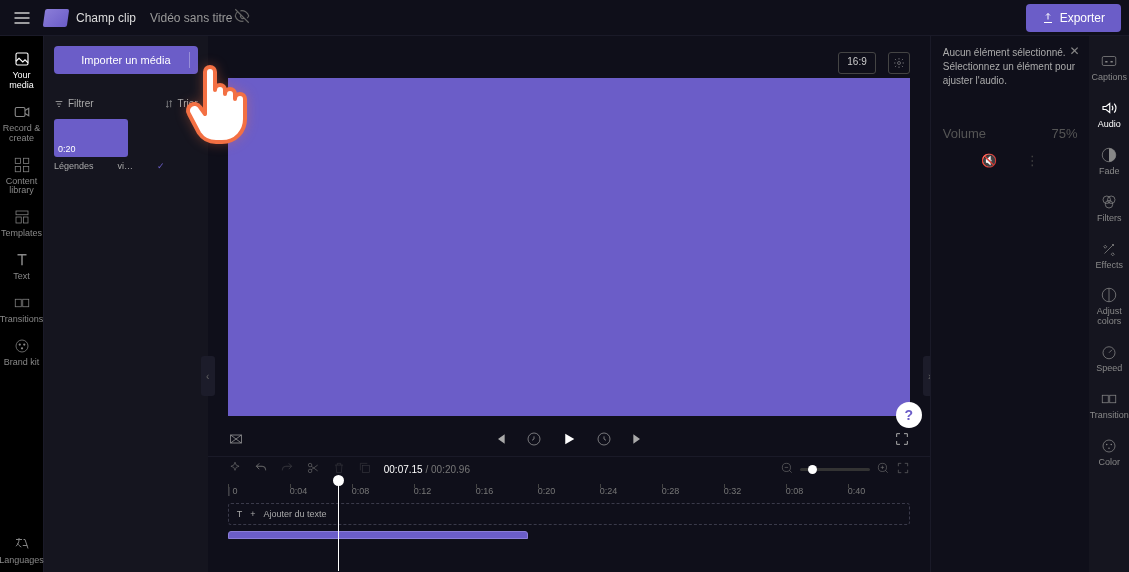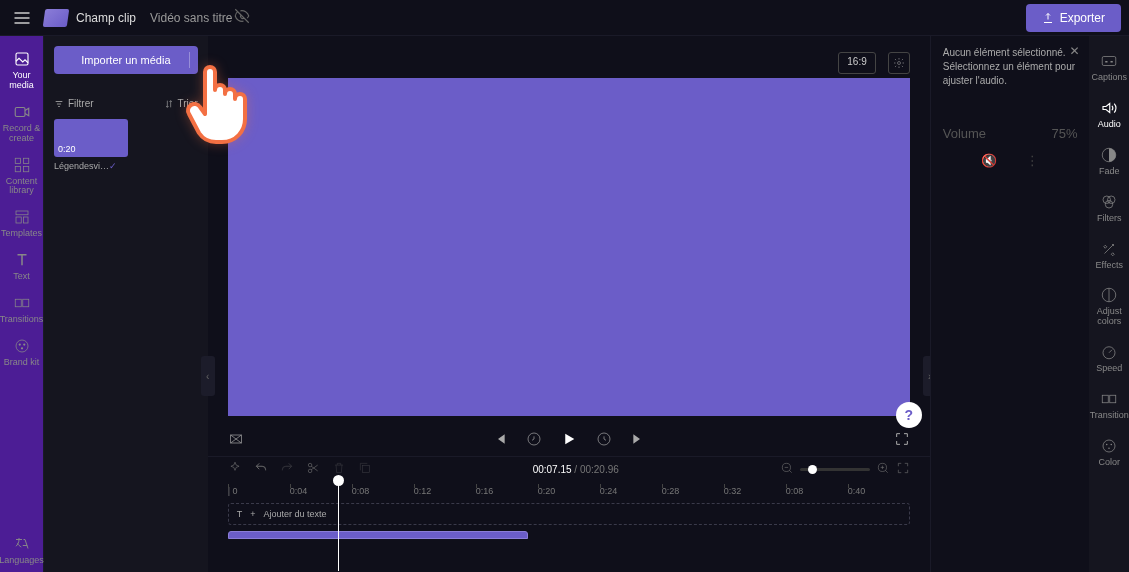--- a/index.html
+++ b/index.html
@@ -13,35 +13,35 @@
 .app-title { font-size:12px; color:#ddd; margin-right:14px; }
 .video-title { font-size:12px; color:#999; margin-right:0; }
 .eye-off { width:18px; height:18px; color:#666; }
 .spacer { flex:1; }
 .export-btn { background:#6b5dc8; color:#fff; border:none; padding:7px 16px; border-radius:4px; font-size:12px; display:flex; align-items:center; gap:6px; margin-right:8px; cursor:pointer; }
 .export-btn svg { width:12px; height:12px; }
 
 .main { display:flex; height:calc(100% - 36px); }
 
 
-.left-rail { width:44px; background:#4c1d95; display:flex; flex-direction:column; align-items:center; padding-top:8px; border-right:1px solid #1a1a28; }
+.left-rail { width:44px; background:#000000; display:flex; flex-direction:column; align-items:center; padding-top:8px; border-right:1px solid #1a1a28; }
 .rail-item { display:flex; flex-direction:column; align-items:center; padding:6px 0; cursor:pointer; color:#888; font-size:9px; text-align:center; line-height:1.1; width:100%; }
 .rail-item.active { color:#fff; }
 .rail-item svg { width:18px; height:18px; margin-bottom:3px; }
 .rail-spacer { flex:1; }
 
 
 .media-panel { width:180px; background:#15151f; padding:10px; position:relative; }
 .import-btn { background:#6b5dc8; color:#fff; border:none; width:100%; padding:8px; border-radius:4px; font-size:11px; cursor:pointer; position:relative; display:flex; align-items:center; justify-content:center; }
 .import-btn::after { content:''; position:absolute; right:8px; width:1px; height:60%; background:rgba(255,255,255,0.3); }
 .filter-sort { display:flex; justify-content:space-between; margin-top:24px; font-size:10px; color:#aaa; }
 .filter-sort span { display:flex; align-items:center; gap:4px; cursor:pointer; }
 .media-thumb { width:74px; height:38px; background:#6b5dc8; border-radius:3px; margin-top:10px; position:relative; cursor:pointer; }
 .media-dur { position:absolute; bottom:3px; left:4px; font-size:9px; color:#fff; }
-.media-meta { display:flex; gap:0; font-size:9px; color:#aaa; margin-top:4px; align-items:center; }
+.media-meta { display:flex; gap:24px; font-size:9px; color:#aaa; margin-top:4px; align-items:center; }
 .media-meta .check { color:#6b5dc8; }
 
 
 .stage { flex:1; background:#0f0f1a; display:flex; flex-direction:column; position:relative; }
 .collapse-handle { position:absolute; width:14px; height:40px; background:#1c1c2a; display:flex; align-items:center; justify-content:center; color:#666; font-size:10px; cursor:pointer; border-radius:3px; }
 .collapse-left { left:-7px; top:320px; }
 .collapse-right { right:-7px; top:320px; }
 .preview-area { padding:16px 20px 6px; position:relative; }
 .preview-header { display:flex; justify-content:flex-end; gap:12px; margin-bottom:4px; }
 .aspect-badge { border:1px solid #444; padding:3px 8px; font-size:10px; border-radius:3px; cursor:pointer; color:#ccc; }
@@ -52,21 +52,21 @@
 .playback-row { display:flex; align-items:center; justify-content:center; padding:8px 20px; gap:18px; position:relative; }
 .playback-row .left-ctrl { position:absolute; left:20px; }
 .playback-row .right-ctrl { position:absolute; right:20px; }
 .pb-btn { color:#aaa; cursor:pointer; display:flex; align-items:center; }
 .pb-btn svg { width:16px; height:16px; }
 .play-btn svg { width:18px; height:18px; fill:#fff; }
 
 .timeline-tools { display:flex; align-items:center; padding:4px 20px; gap:12px; border-top:1px solid #1a1a28; font-size:10px; }
 .tool-btn { color:#777; cursor:pointer; }
 .tool-btn svg { width:14px; height:14px; }
-.time-display { flex:1; text-align:center; color:#fff; }
+.time-display { flex:1; color:#fff; }
 .time-display .total { color:#777; }
 .zoom-ctrl { display:flex; align-items:center; gap:6px; }
 .zoom-slider { width:70px; height:3px; background:#333; position:relative; border-radius:2px; }
 .zoom-slider::before { content:''; position:absolute; left:8px; top:-3px; width:9px; height:9px; background:#fff; border-radius:50%; }
 
 .ruler { display:flex; padding:0 20px; font-size:9px; color:#777; position:relative; height:20px; align-items:center; }
 .ruler span { min-width:62px; position:relative; }
 .ruler span::before { content:''; position:absolute; left:0; top:-2px; width:1px; height:4px; background:#444; }
 .playhead { position:absolute; left:130px; top:0; width:1px; height:90px; background:#fff; z-index:5; }
 .playhead::before { content:''; position:absolute; top:-6px; left:-5px; width:11px; height:11px; background:#fff; border-radius:50%; }

